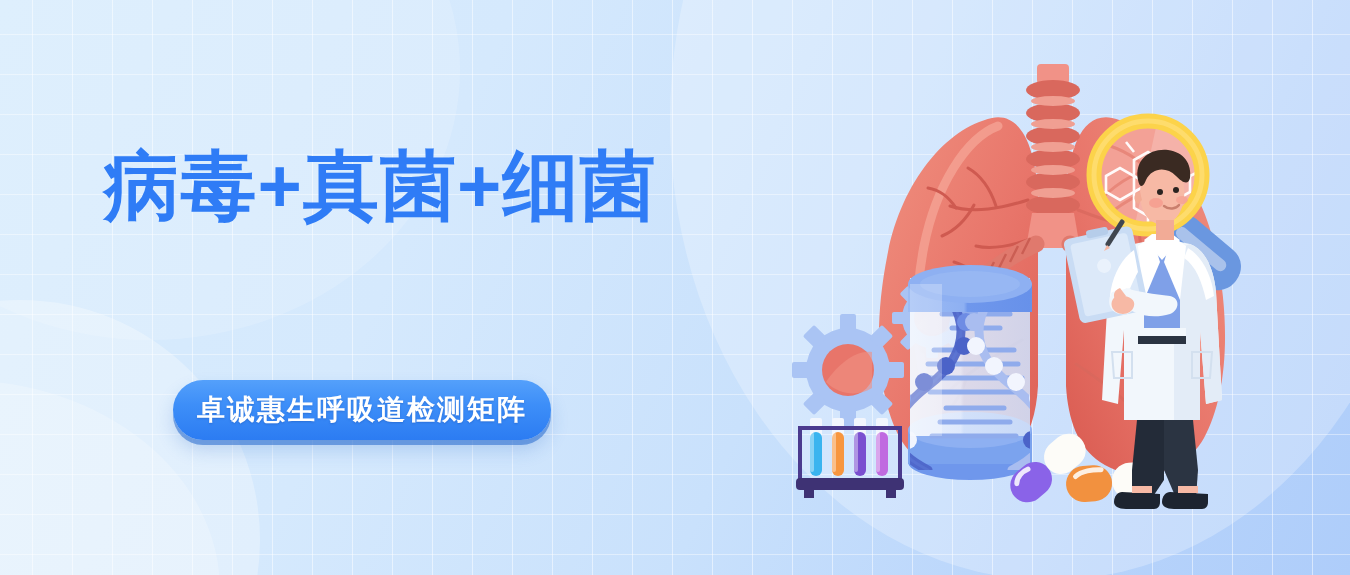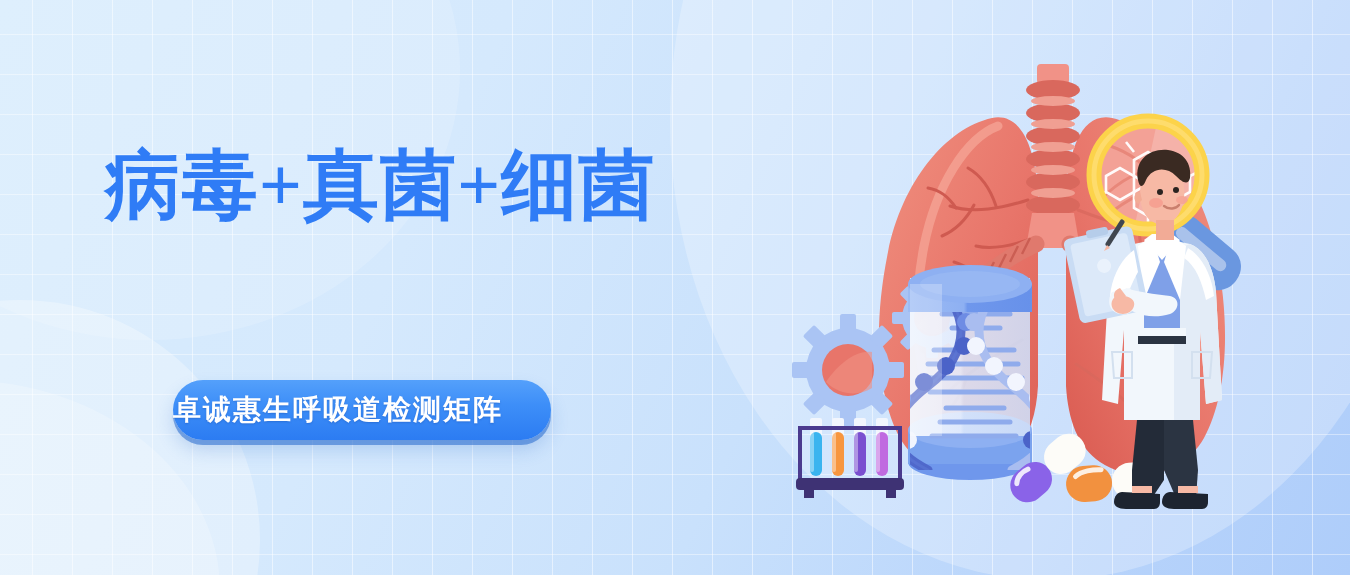--- a/index.html
+++ b/index.html
@@ -71,33 +71,33 @@
     text-align: center;
     z-index: 6;
   }
   .headline .line {
     font-size: 76px;
     line-height: 1.15;
     font-weight: 700;
     color: #2f7cf6;
     letter-spacing: 1px;
     white-space: nowrap;
-    font-family: Liberation Serif, serif;
   }
   .pill {
     position: absolute;
     left: 173px;
     top: 380px;
     width: 378px;
     height: 60px;
     border-radius: 32px;
     background: linear-gradient(180deg, #54a0fb 0%, #3d8ef8 42%, #2c7cf2 100%);
     box-shadow: 0 5px 0 rgba(38,105,205,0.55), 0 10px 18px rgba(40,105,200,0.22);
     display: flex;
     align-items: center;
+    justify-content: center;
     z-index: 7;
   }
   .pill span {
     color: #ffffff;
     font-size: 28px;
     font-weight: 700;
     letter-spacing: 2px;
     text-shadow: 0 1px 2px rgba(20,70,160,0.35);
   }
   

